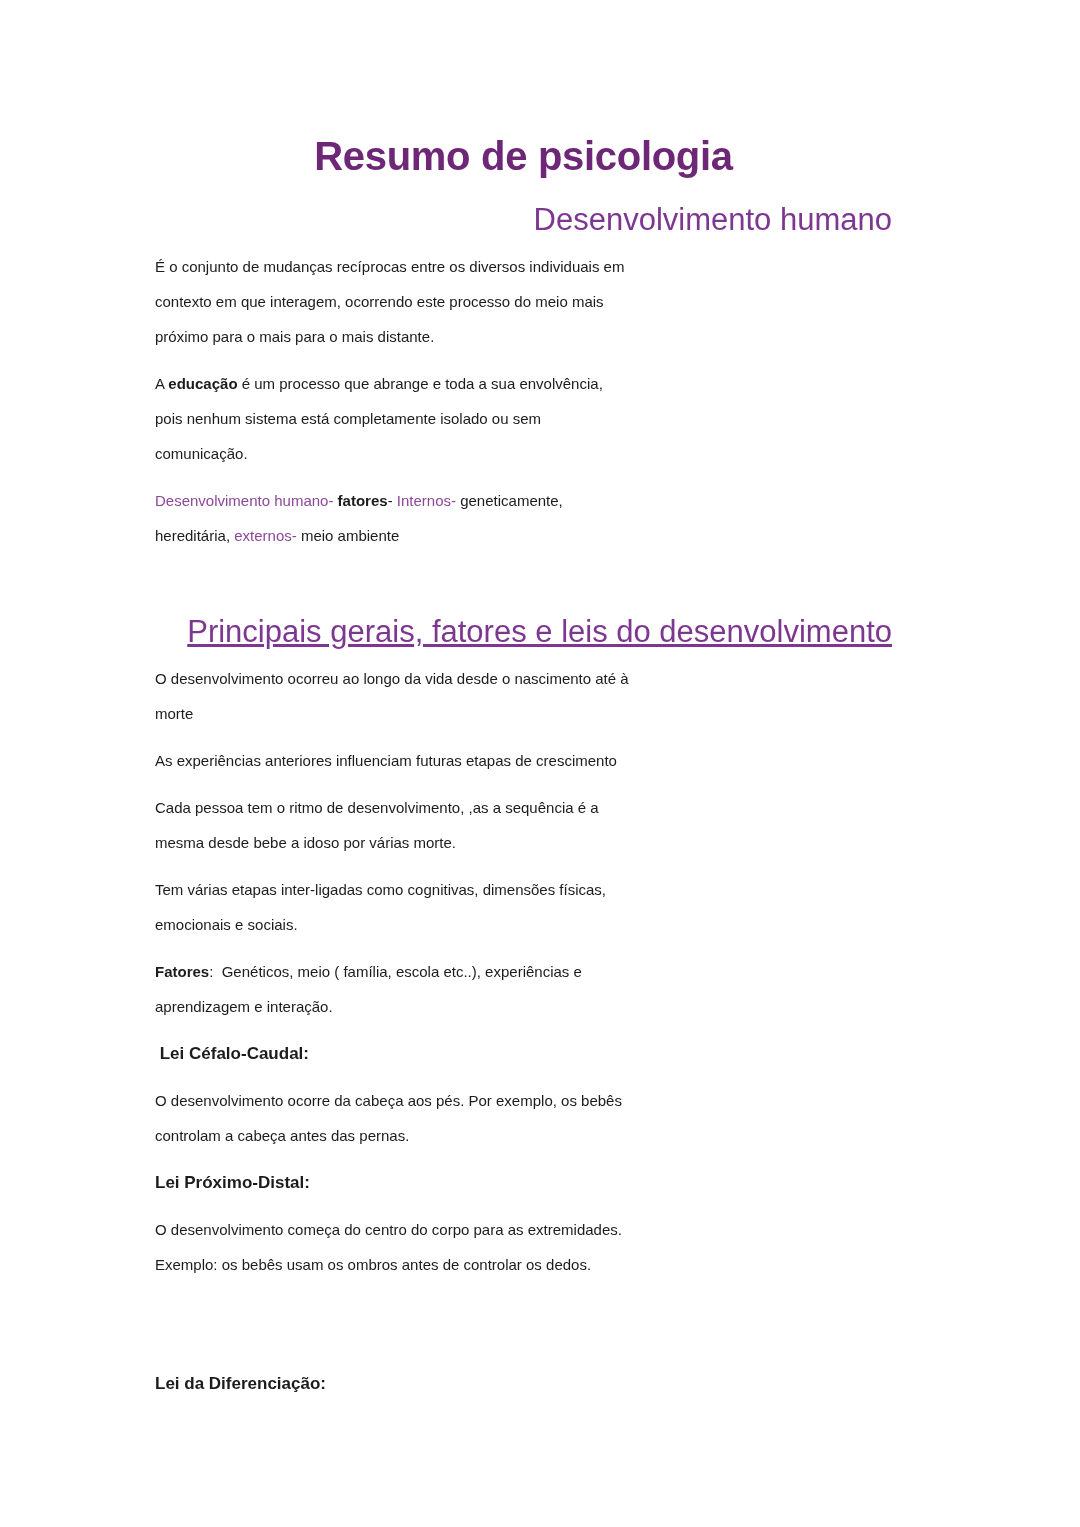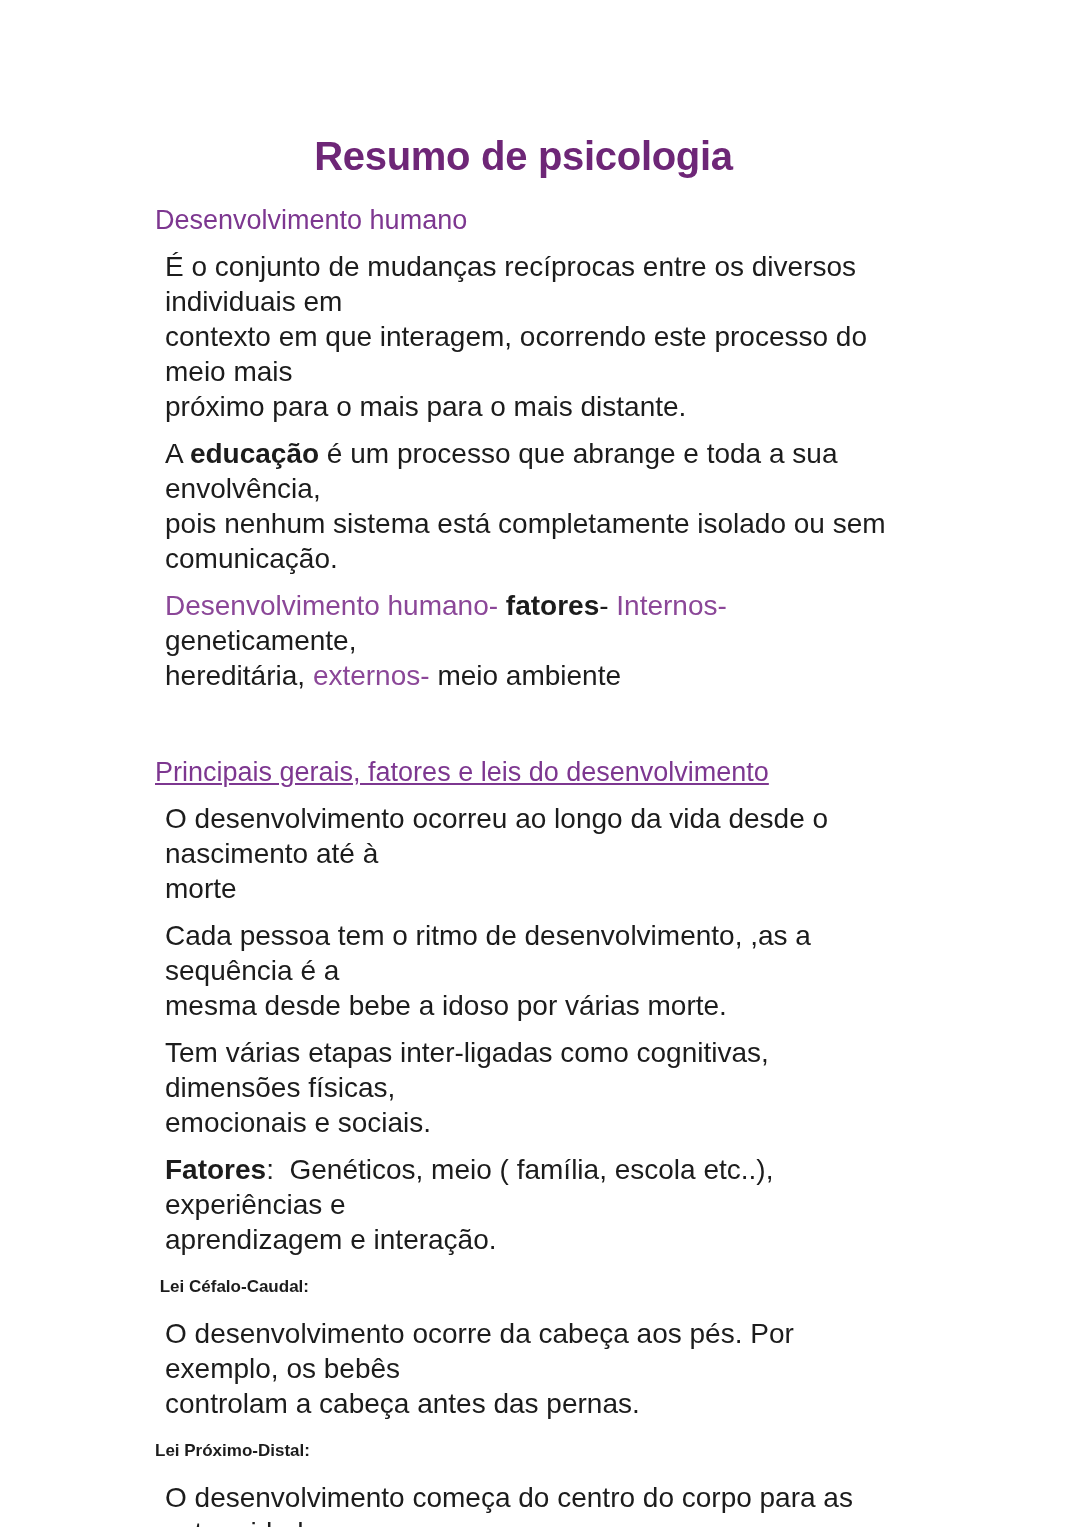--- a/index.html
+++ b/index.html
@@ -26,33 +26,34 @@
     text-align: center;
     font-size: 40px;
     line-height: 46px;
     font-weight: 700;
     letter-spacing: -0.3px;
     color: var(--title, #6e2677);
     white-space: pre-wrap;
   }
   .sec-heading {
     margin: 24px 0 6px 0;
-    font-size: 27px;
+    font-size: 31px;
     line-height: 34px;
     font-weight: 400;
     color: var(--heading, #7d3790);
     white-space: pre-wrap;
+    text-align: right;
   }
   .sec-heading.big-gap-above {
     margin-top: 62px;
     text-decoration: underline;
   }
   .para {
-    margin: 12px 0 0 10px;
-    font-size: 28px;
+    margin: 12px 0 0 0;
+    font-size: 15px;
     line-height: 35px;
     white-space: pre-wrap;
   }
   .law-heading {
     margin: 12px 0 0 0;
     font-size: 17px;
     line-height: 35px;
     font-weight: 700;
     white-space: pre-wrap;
   }
@@ -80,20 +81,21 @@
 comunicação.</span></p>
 
   <p class="para"><span class="purple">Desenvolvimento humano- </span><span class="bold">fatores</span><span>- </span><span class="purple">Internos- </span><span>geneticamente,
 hereditária, </span><span class="purple">externos- </span><span>meio ambiente</span></p>
 
   <h2 class="sec-heading big-gap-above">Principais gerais, fatores e leis do desenvolvimento</h2>
 
   <p class="para">O desenvolvimento ocorreu ao longo da vida desde o nascimento até à
 morte</p>
 
+  <p class="para">As experiências anteriores influenciam futuras etapas de crescimento</p>
 
   <p class="para">Cada pessoa tem o ritmo de desenvolvimento, ,as a sequência é a
 mesma desde bebe a idoso por várias morte.</p>
 
   <p class="para">Tem várias etapas inter-ligadas como cognitivas, dimensões físicas,
 emocionais e sociais.</p>
 
   <p class="para"><span class="bold">Fatores</span><span>:  Genéticos, meio ( família, escola etc..), experiências e
 aprendizagem e interação.</span></p>
 

